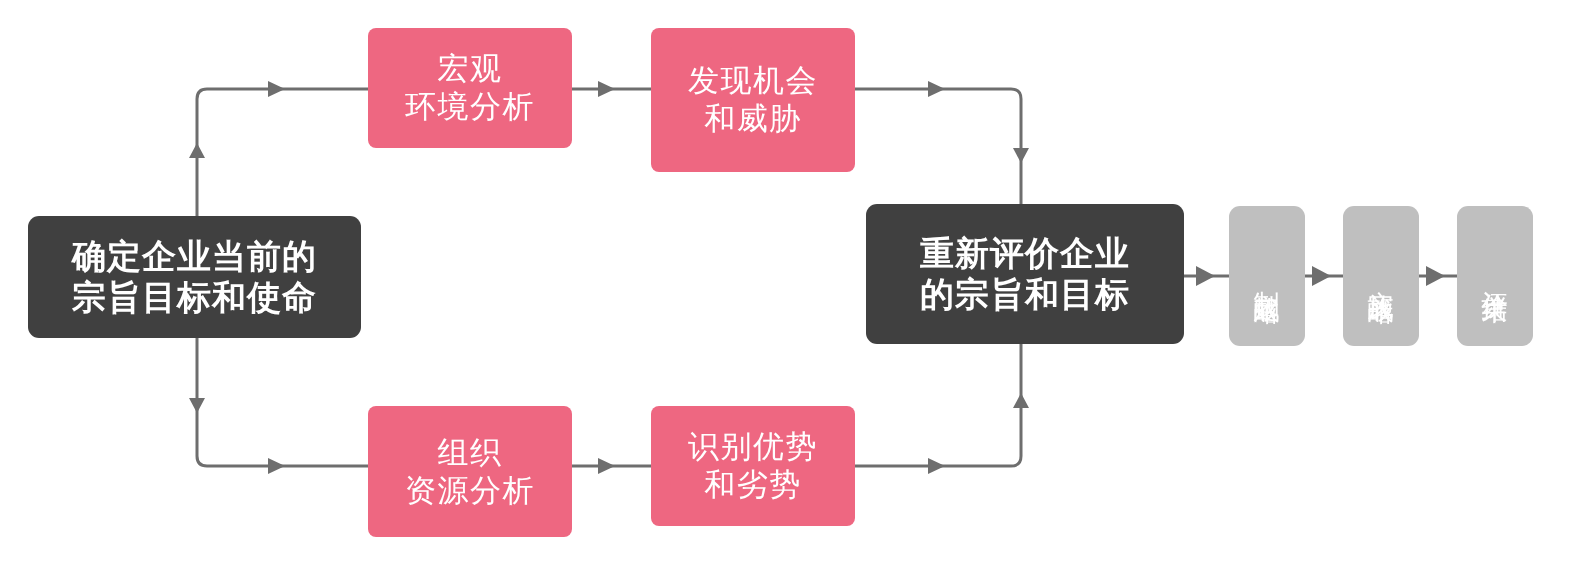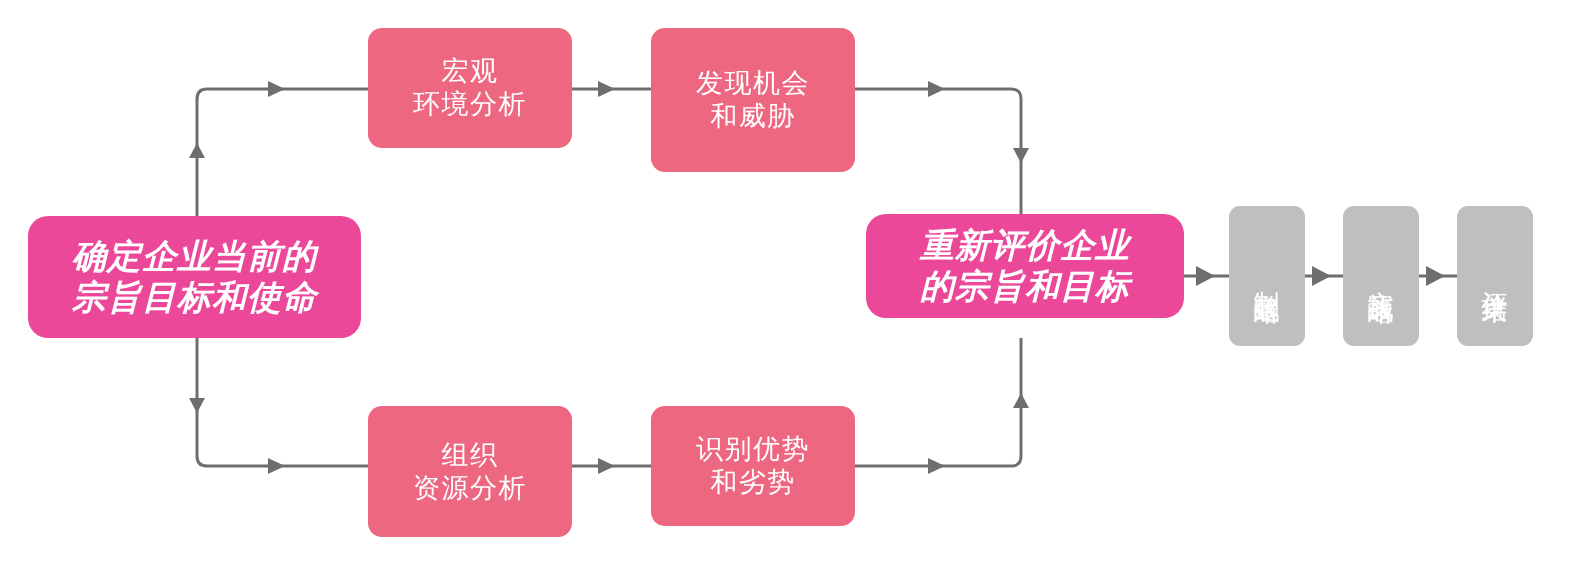--- a/index.html
+++ b/index.html
@@ -33,32 +33,31 @@
     align-items: center;
     justify-content: center;
     text-align: center;
     color: #ffffff;
     border-radius: 12px;
     line-height: 1.22;
     white-space: pre-line;
     letter-spacing: 0.5px;
   }
   .node.primary {
-    background: #ec4899;
+    background: #404040;
     font-size: 34px;
     font-weight: bold;
-    border-radius: 20px;
+    border-radius: 11px;
     letter-spacing: 1px;
-    font-style: italic;
   }
   .node.secondary {
     background: #EE6781;
-    font-size: 27px;
+    font-size: 31px;
     font-weight: normal;
-    border-radius: 14px;
+    border-radius: 8px;
     letter-spacing: 1.5px;
   }
   .node.tertiary {
     background: #BFBFBF;
     font-size: 26px;
     font-weight: normal;
     border-radius: 11px;
     writing-mode: vertical-rl;
     text-orientation: upright;
     letter-spacing: 3px;
@@ -148,21 +147,21 @@
   <div class="node secondary" style="left:368px; top:406px; width:204px; height:131px;">
     <span class="node-label">组织
 资源分析</span>
   </div>
 
   <div class="node secondary" style="left:651px; top:406px; width:204px; height:120px;justify-content:center;">
     <span class="node-label">识别优势
 和劣势</span>
   </div>
 
-  <div class="node primary" style="left:866px; top:214px; width:318px; height:104px;">
+  <div class="node primary" style="left:866px; top:204px; width:318px; height:140px;">
     <span class="node-label">重新评价企业
 的宗旨和目标</span>
   </div>
 
   <div class="node tertiary" style="left:1229px; top:206px; width:76px; height:140px;">
     <span class="node-label">制定战略</span>
   </div>
 
   <div class="node tertiary" style="left:1343px; top:206px; width:76px; height:140px;">
     <span class="node-label">实施战略</span>

